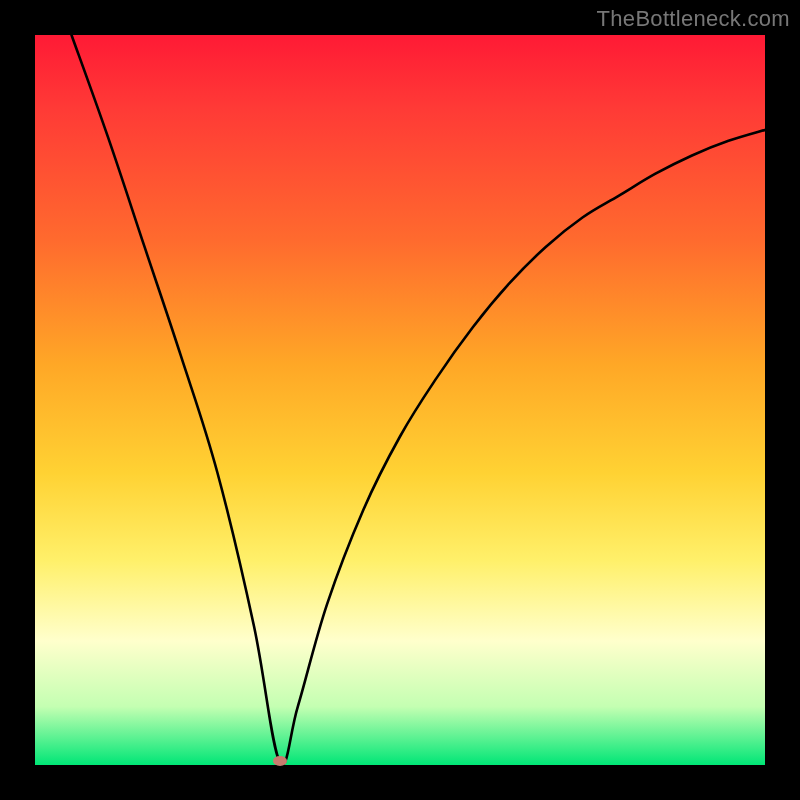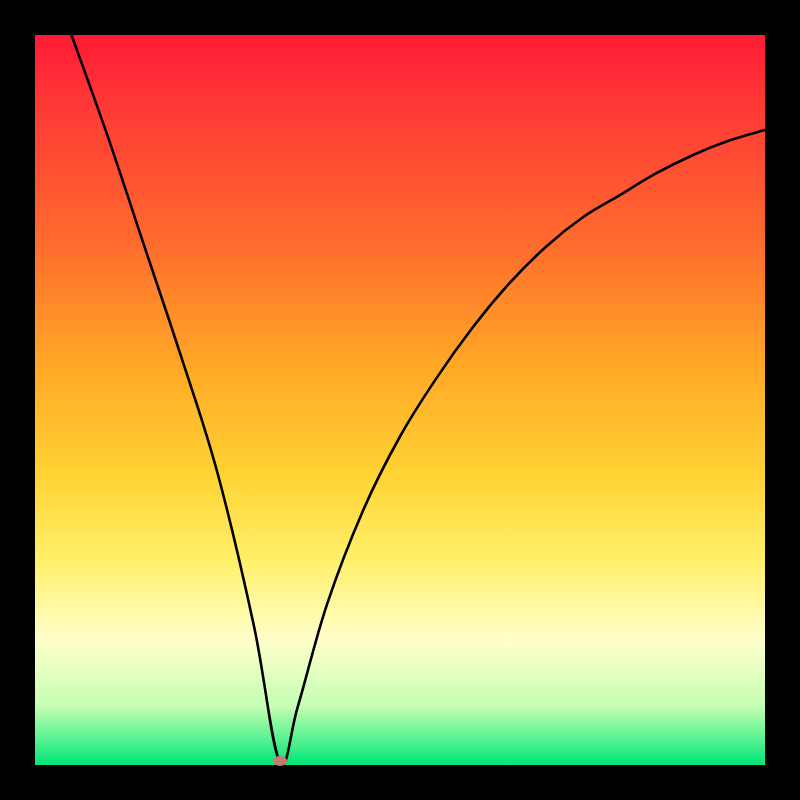--- a/index.html
+++ b/index.html
@@ -73,14 +73,15 @@
   <div class="plot-area">
 
     <svg class="curve" viewBox="0 0 730 730" preserveAspectRatio="none">
       <path id="curve-path" fill="none" stroke="#000" stroke-width="2.6" stroke-linecap="round" stroke-linejoin="round" d="M 36.50 0.00 C 43.07 18.40, 59.86 64.09, 73.00 102.20 C 86.14 140.31, 96.36 172.28, 109.50 211.70 C 122.64 251.12, 132.86 280.47, 146.00 321.20 C 159.14 361.93, 169.36 389.38, 182.50 438.00 C 195.64 486.62, 207.83 539.40, 219.00 591.30 C 230.17 643.20, 236.67 711.90, 244.55 726.35 C 252.43 740.80, 254.26 699.85, 262.80 671.60 C 271.34 643.35, 280.17 604.88, 292.00 569.40 C 303.83 533.92, 315.36 504.72, 328.50 474.50 C 341.64 444.28, 351.86 425.15, 365.00 401.50 C 378.14 377.85, 388.36 362.81, 401.50 343.10 C 414.64 323.39, 424.86 309.08, 438.00 292.00 C 451.14 274.92, 461.36 262.65, 474.50 248.20 C 487.64 233.75, 497.86 223.53, 511.00 211.70 C 524.14 199.87, 534.36 191.70, 547.50 182.50 C 560.64 173.30, 570.86 168.48, 584.00 160.60 C 597.14 152.72, 607.36 145.93, 620.50 138.70 C 633.64 131.47, 643.86 126.36, 657.00 120.45 C 670.14 114.54, 680.36 110.45, 693.50 105.85 C 706.64 101.25, 723.43 96.87, 730.00 94.90"></path>
     </svg>
 
     <div class="marker" id="opt-marker" style="left: 237.55px; top: 721.35px; background: rgb(199, 123, 110);"></div>
 
   </div>
 
+  <div class="watermark">TheBottleneck.com</div>
 
 </div>
 
 </body></html>

